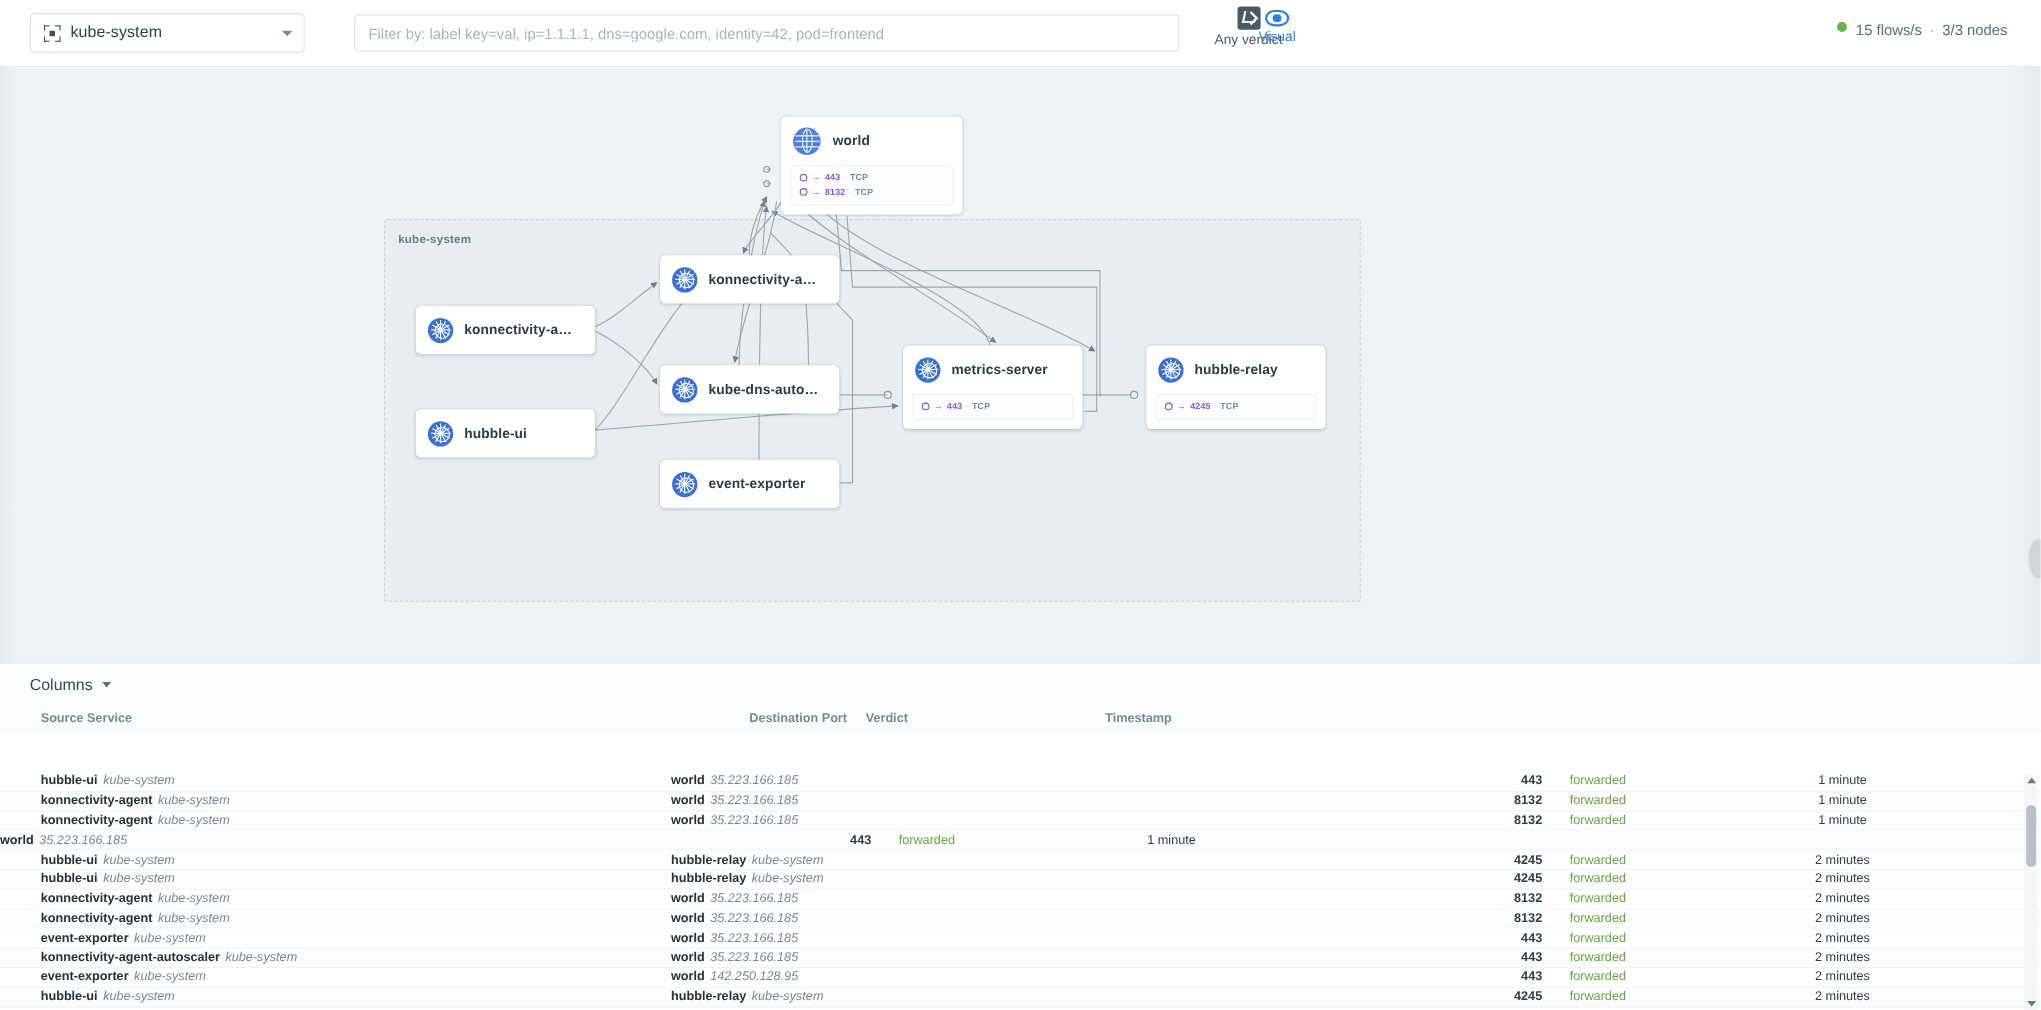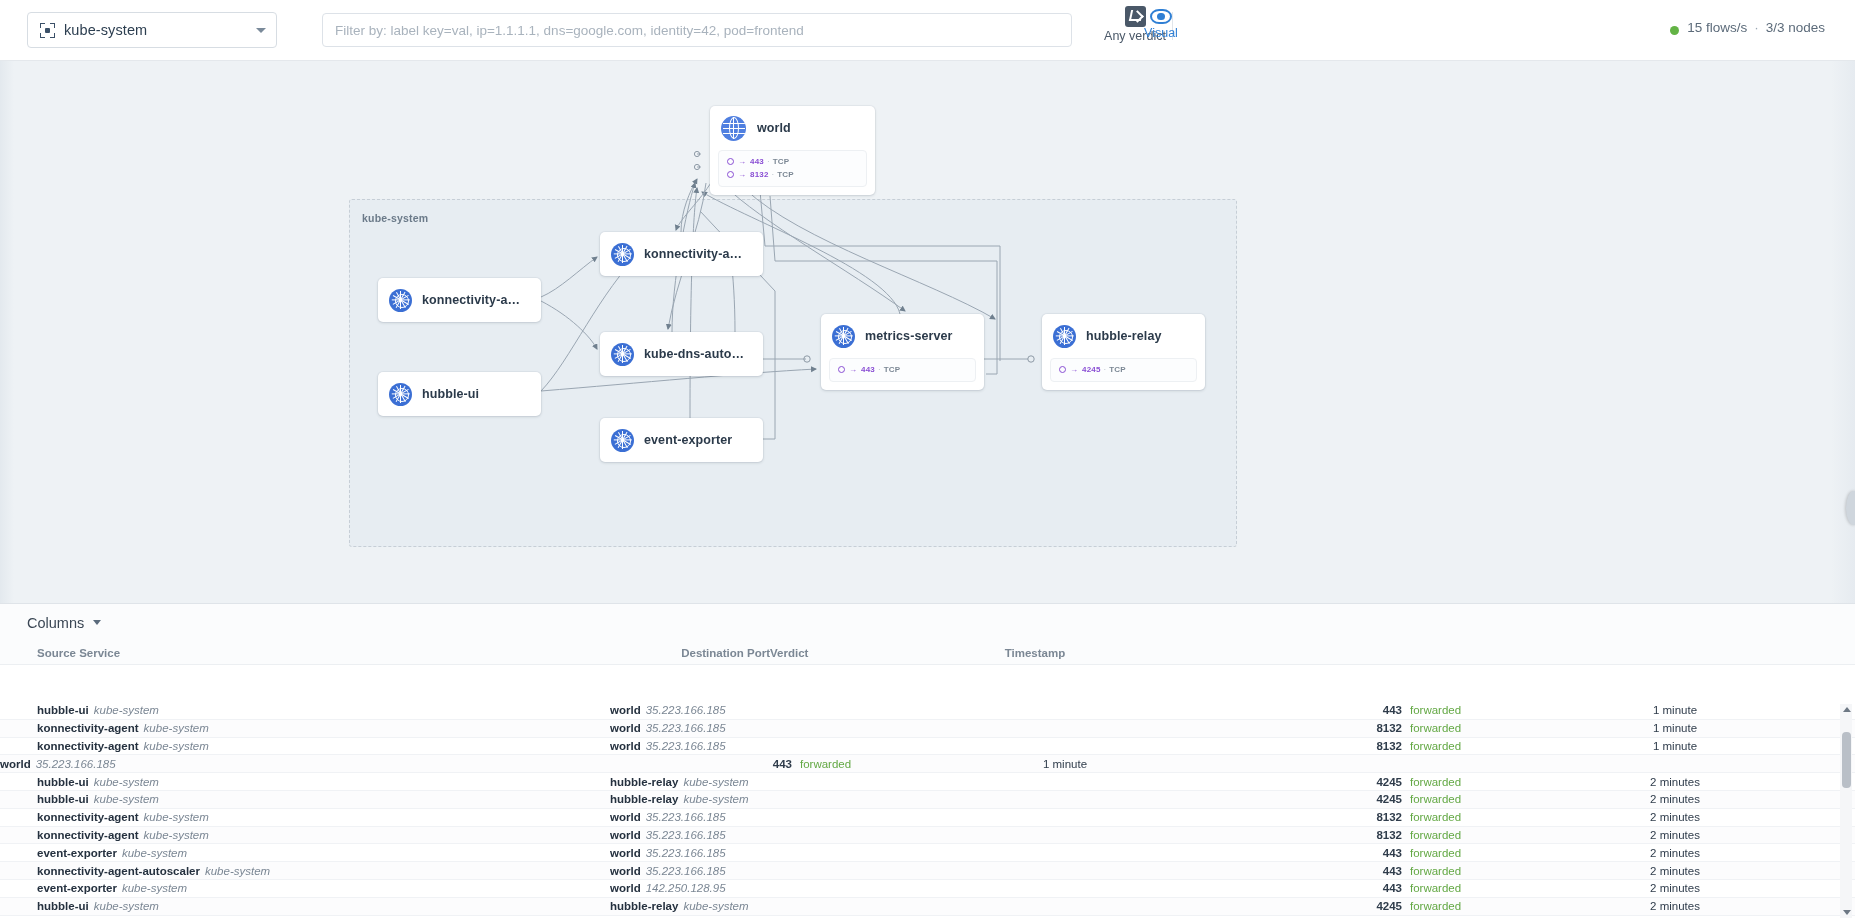--- a/index.html
+++ b/index.html
@@ -116,21 +116,21 @@
     width: 7.6px; height: 7.6px; border-radius: 50%;
     background: #2f7fd4;
   }
   #tb-divider {
     position: absolute; left: 1172px; top: 12px;
     width: 1px; height: 28px; background: #e0e5ea;
   }
 
   #status {
     position: absolute; right: 30px; top: 20px;
-    display: flex; align-items: flex-end;
+    display: flex; align-items: flex-start;
     font-size: 13.5px; color: #5c6b7a;
   }
   #status .dot {
     width: 9px; height: 9px; border-radius: 50%;
     background: #63b345; margin-right: 8px;
   }
   #status .sep { margin: 0 7px; color: #9aa7b4; }
 
   
   #map {
@@ -274,21 +274,21 @@
   }
   #thead {
     display: flex; height: 24px; align-items: center;
     background: #fbfcfd;
     border-bottom: 1px solid #eceff2;
     font-size: 11.5px; color: #7b8794; font-weight: 600;
   }
   .c-src  { width: 610px; padding-left: 37px; }
   .c-dst  { width: 640px; }
   .c-port { width: 160px; text-align: right; }
-  .c-verd { width: 120px; }
+  .c-verd { width: 120px; padding-left: 17px; }
   .c-time { width: 290px; text-align: center; }
   #tbody {
     position: absolute; left: 0; top: 98px;
     width: 1855px; height: 217px;
     overflow: hidden;
   }
   .row {
     display: flex; align-items: center;
     height: 17.8px;
     border-bottom: 1px solid #f0f2f5;

